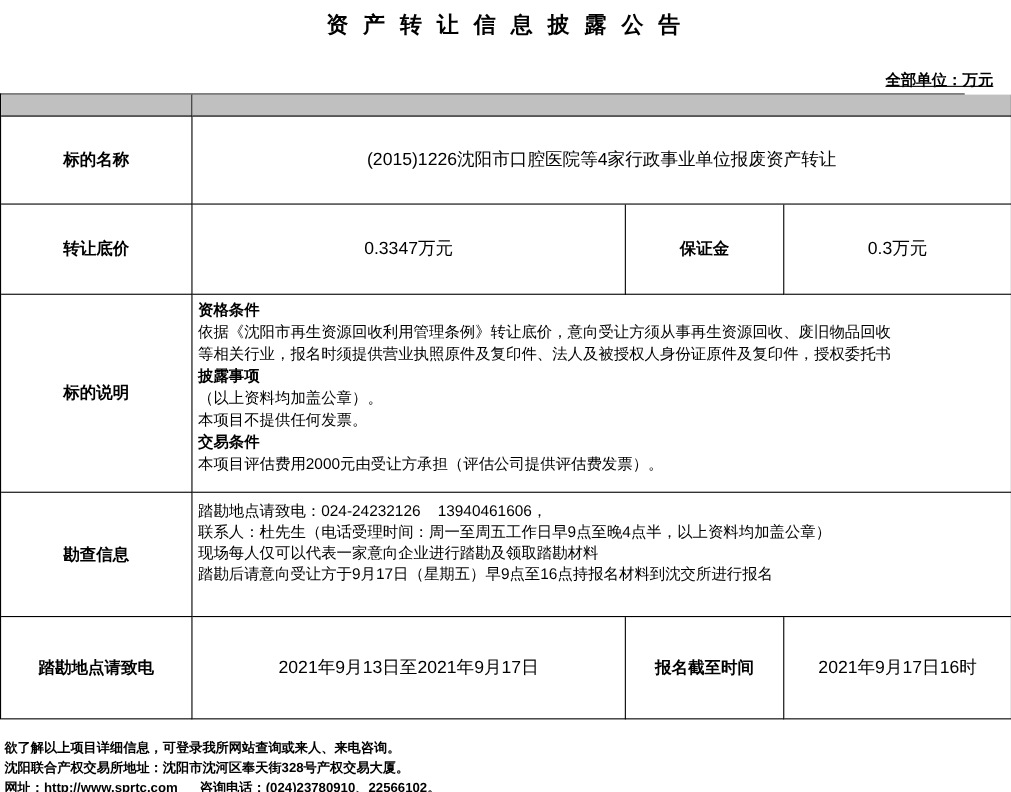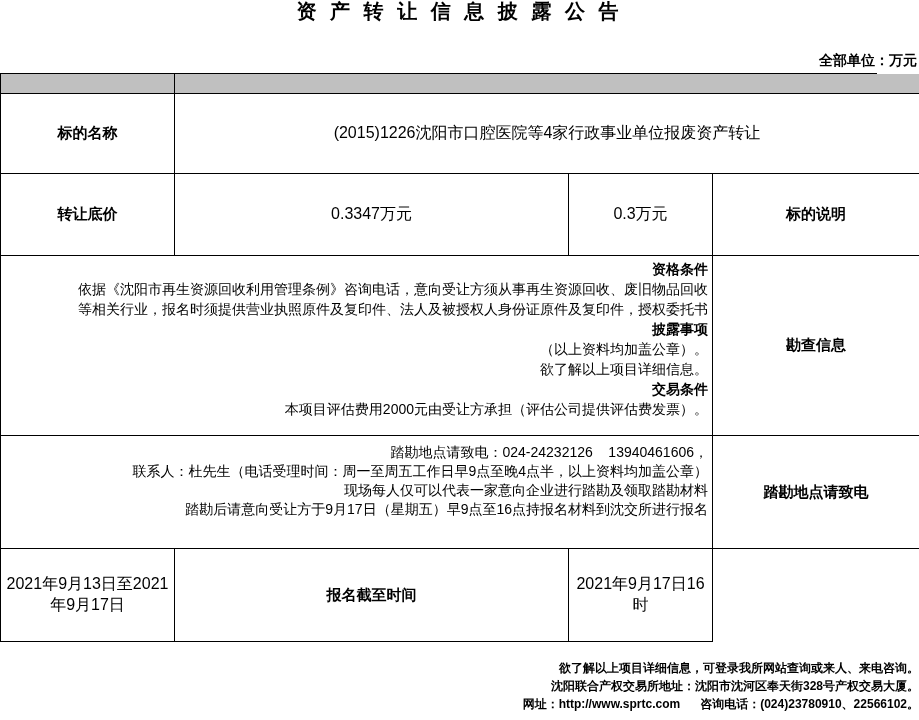--- a/index.html
+++ b/index.html
@@ -7,36 +7,38 @@
   body {
     width: 919px;
     height: 720px;
     font-family: "Liberation Sans", "DejaVu Sans", sans-serif;
     color: #000;
     overflow: hidden;
   }
   .page { width: 919px; }
 
   .title {
+    margin-top: 12px;
     text-align: center;
     font-size: 20px;
     font-weight: bold;
     letter-spacing: 4px;
     line-height: 22px;
     white-space: pre;
   }
 
   .unit-note {
     margin-top: 30px;
     margin-bottom: 5px;
     text-align: right;
     font-size: 14px;
     font-weight: bold;
-    padding-right: 2px;
+    padding-right: 16px;
     line-height: 16px;
+    text-decoration: underline;
   }
 
   .grid {
     width: 877px;
     display: grid;
     grid-template-columns: 174px 394px 144px 207px;
     grid-template-rows: 20px 80px 82px 180px 113px 93px;
     border-top: 1px solid #000;
     border-left: 1px solid #000;
     font-size: 14px;
@@ -66,21 +68,21 @@
   }
   .text-cell {
     padding: 3px 4px 0 5px;
     line-height: 20px;
     font-size: 14px;
   }
   .text-cell.survey {
     padding-top: 7px;
     line-height: 19px;
   }
-  .line { white-space: pre-wrap; text-align: right; }
+  .line { white-space: pre-wrap; }
   .b { font-weight: bold; }
 
   .footer {
     margin: 17px 0 0 4px;
     font-size: 12px;
     font-weight: bold;
     line-height: 18px;
   }
   .footer .line { white-space: pre-wrap; }
 </style>
@@ -96,30 +98,31 @@
   <div class="grid">
 
     <div class="cell gray"></div>
     <div class="cell gray span3"></div>
 
     <div class="cell label-cell">标的名称</div>
     <div class="cell center-cell span3">(2015)1226沈阳市口腔医院等4家行政事业单位报废资产转让</div>
 
     <div class="cell label-cell">转让底价</div>
     <div class="cell center-cell">0.3347万元</div>
+    <div class="cell label-cell">保证金</div>
     <div class="cell center-cell">0.3万元</div>
 
     <div class="cell label-cell">标的说明</div>
     <div class="cell text-cell span3">
       <div class="line b">资格条件</div>
-      <div class="line">依据《沈阳市再生资源回收利用管理条例》咨询电话，意向受让方须从事再生资源回收、废旧物品回收</div>
+      <div class="line">依据《沈阳市再生资源回收利用管理条例》转让底价，意向受让方须从事再生资源回收、废旧物品回收</div>
       <div class="line">等相关行业，报名时须提供营业执照原件及复印件、法人及被授权人身份证原件及复印件，授权委托书</div>
       <div class="line b">披露事项</div>
       <div class="line">（以上资料均加盖公章）。</div>
-      <div class="line">欲了解以上项目详细信息。</div>
+      <div class="line">本项目不提供任何发票。</div>
       <div class="line b">交易条件</div>
       <div class="line">本项目评估费用2000元由受让方承担（评估公司提供评估费发票）。</div>
     </div>
 
     <div class="cell label-cell">勘查信息</div>
     <div class="cell text-cell survey span3">
       <div class="line">踏勘地点请致电：024-24232126    13940461606，</div>
       <div class="line">联系人：杜先生（电话受理时间：周一至周五工作日早9点至晚4点半，以上资料均加盖公章）</div>
       <div class="line">现场每人仅可以代表一家意向企业进行踏勘及领取踏勘材料</div>
       <div class="line">踏勘后请意向受让方于9月17日（星期五）早9点至16点持报名材料到沈交所进行报名</div>

